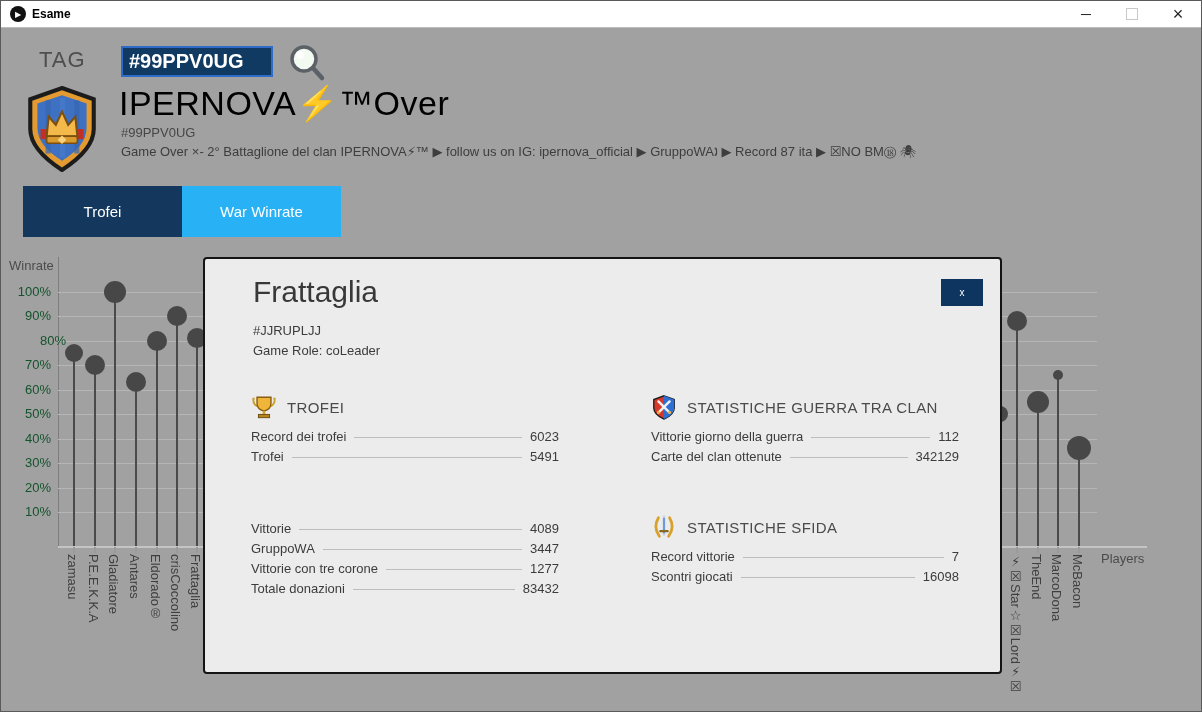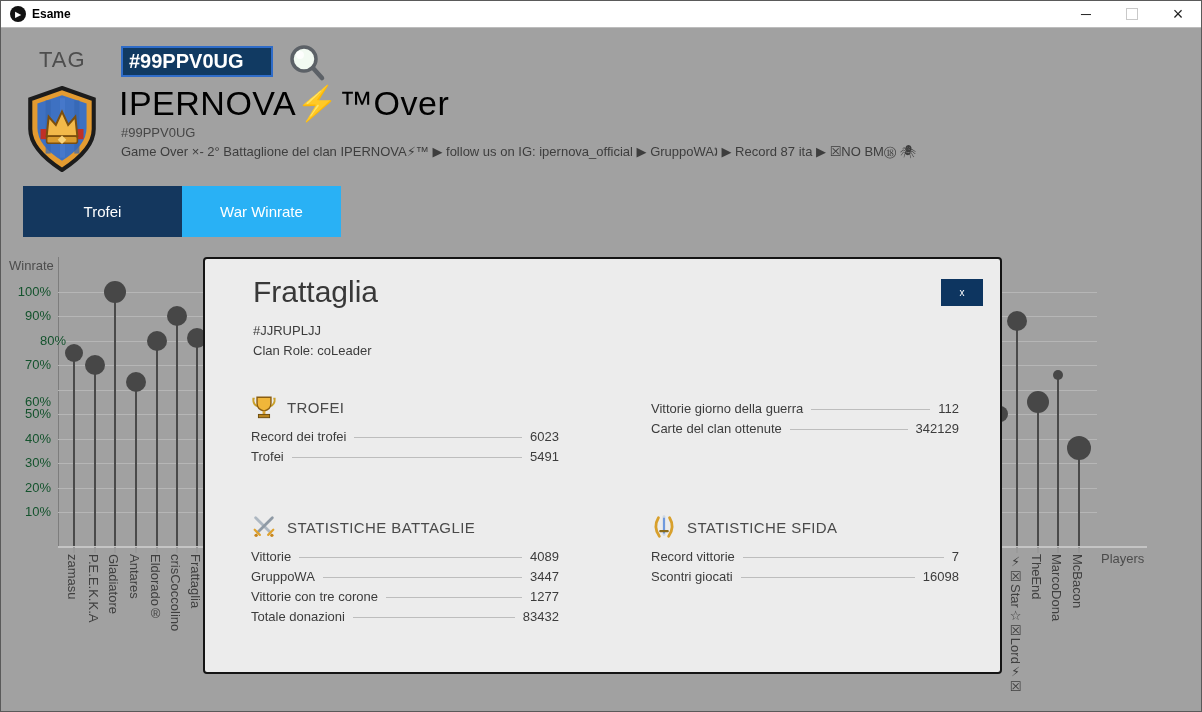--- a/index.html
+++ b/index.html
@@ -127,21 +127,21 @@
   <div class="xlabel">Players</div>
 <div class="gridline" style="top: 291px;"></div>
     <div class="ytick" style="top: 283px;">100%</div>
     <div class="gridline" style="top: 315.45px;"></div>
     <div class="ytick" style="top: 307.45px;">90%</div>
     <div class="gridline" style="top: 339.9px;"></div>
     <div class="ytick" style="top: 331.9px; padding-left: 39px;">80%</div>
     <div class="gridline" style="top: 364.35px;"></div>
     <div class="ytick" style="top: 356.35px;">70%</div>
     <div class="gridline" style="top: 388.8px;"></div>
-    <div class="ytick" style="top: 380.8px; margin-top: 12px;">60%</div>
+    <div class="ytick" style="top: 380.8px;">60%</div>
     <div class="gridline" style="top: 413.25px;"></div>
     <div class="ytick" style="top: 405.25px;">50%</div>
     <div class="gridline" style="top: 437.7px;"></div>
     <div class="ytick" style="top: 429.7px;">40%</div>
     <div class="gridline" style="top: 462.15px;"></div>
     <div class="ytick" style="top: 454.15px;">30%</div>
     <div class="gridline" style="top: 486.6px;"></div>
     <div class="ytick" style="top: 478.6px;">20%</div>
     <div class="gridline" style="top: 511.05px;"></div>
     <div class="ytick" style="top: 503.05px;">10%</div>
@@ -191,21 +191,21 @@
     <div class="stem" style="left: 1077px; top: 447.48px; height: 97.52px;"></div>
     <div class="dot" style="left: 1066px; top: 435.48px; height: 24px; width: 24px; background: rgb(71, 71, 71);"></div>
     <div class="xtick" style="left: 1077px;"></div>
     <div class="plabel" style="left: 1069px;">McBacon</div>
   </div>
 
 <div class="modal">
   <div class="modal-title">Frattaglia</div>
   <button class="modal-close">x</button>
   <div class="modal-tag">#JJRUPLJJ</div>
-  <div class="modal-role">Clan Role: coLeader</div>
+  <div class="modal-role">Game Role: coLeader</div>
 
   <div class="section sec-1">
     <div class="sec-head">
       <svg width="26" height="26" viewBox="0 0 28 28">
         <path d="M4 5 H2.5 Q2 12 8 13.5" fill="none" stroke="#caa12c" stroke-width="2"></path>
         <path d="M24 5 H25.5 Q26 12 20 13.5" fill="none" stroke="#caa12c" stroke-width="2"></path>
         <path d="M6.5 3.5 H21.5 V10 Q21.5 16.5 14 18.5 Q6.5 16.5 6.5 10 Z" fill="#f0b63a" stroke="#8a5d10" stroke-width="1.5"></path>
         <rect x="12.5" y="18.5" width="3" height="3.5" fill="#d9a32e"></rect>
         <rect x="8" y="22" width="12" height="3.5" fill="#b8831d" stroke="#6b4a0c" stroke-width="1"></rect>
       </svg>
@@ -219,46 +219,46 @@
         </div>
         <div class="srow">
           <span class="slabel">Trofei</span>
           <span class="sline"></span>
           <span class="svalue">5491</span>
         </div>
       </div>
   </div>
 
   <div class="section sec-2">
-    <div class="rows">
-        <div class="srow">
-          <span class="slabel">Vittorie giorno della guerra</span>
-          <span class="sline"></span>
-          <span class="svalue">112</span>
-        </div>
-        <div class="srow">
-          <span class="slabel">Carte del clan ottenute</span>
-          <span class="sline"></span>
-          <span class="svalue">342129</span>
-        </div>
-      </div>
-  </div>
-
-  <div class="section sec-3">
     <div class="sec-head">
       <svg width="26" height="26" viewBox="0 0 28 28">
-        <line x1="5" y1="4" x2="21" y2="20" stroke="#aeb8c2" stroke-width="3" stroke-linecap="round"></line>
-        <line x1="23" y1="4" x2="7" y2="20" stroke="#8f9aa5" stroke-width="3" stroke-linecap="round"></line>
-        <line x1="18.5" y1="22.5" x2="24" y2="17" stroke="#e0a32e" stroke-width="2.4" stroke-linecap="round"></line>
-        <line x1="9.5" y1="22.5" x2="4" y2="17" stroke="#e0a32e" stroke-width="2.4" stroke-linecap="round"></line>
-        <circle cx="22.5" cy="23" r="1.8" fill="#c8861d"></circle>
-          <circle cx="5.5" cy="23" r="1.8" fill="#c8861d"></circle>
+        <path d="M14 2 L25 6 V15 Q25 22 14 27 Q3 22 3 15 V6 Z" fill="#d8382a" stroke="#1e1e1e" stroke-width="1.5"></path>
+        <path d="M14 2 L25 6 V15 Q25 22 14 27 Z" fill="#2e6fd4"></path>
+        <line x1="8" y1="8" x2="20" y2="20" stroke="#f2f2f2" stroke-width="2.6" stroke-linecap="round"></line>
+        <line x1="20" y1="8" x2="8" y2="20" stroke="#f2f2f2" stroke-width="2.6" stroke-linecap="round"></line>
+        <circle cx="8" cy="20" r="1.6" fill="#e8b23a"></circle>
+          <circle cx="20" cy="20" r="1.6" fill="#e8b23a"></circle>
       </svg>
-      <span class="sec-title">STATISTICHE BATTAGLIE</span>
+      <span class="sec-title">STATISTICHE GUERRA TRA CLAN</span>
     </div>
+    <div class="rows">
+        <div class="srow">
+          <span class="slabel">Vittorie giorno della guerra</span>
+          <span class="sline"></span>
+          <span class="svalue">112</span>
+        </div>
+        <div class="srow">
+          <span class="slabel">Carte del clan ottenute</span>
+          <span class="sline"></span>
+          <span class="svalue">342129</span>
+        </div>
+      </div>
+  </div>
+
+  <div class="section sec-3">
     <div class="rows">
         <div class="srow">
           <span class="slabel">Vittorie</span>
           <span class="sline"></span>
           <span class="svalue">4089</span>
         </div>
         <div class="srow">
           <span class="slabel">GruppoWA</span>
           <span class="sline"></span>
           <span class="svalue">3447</span>

